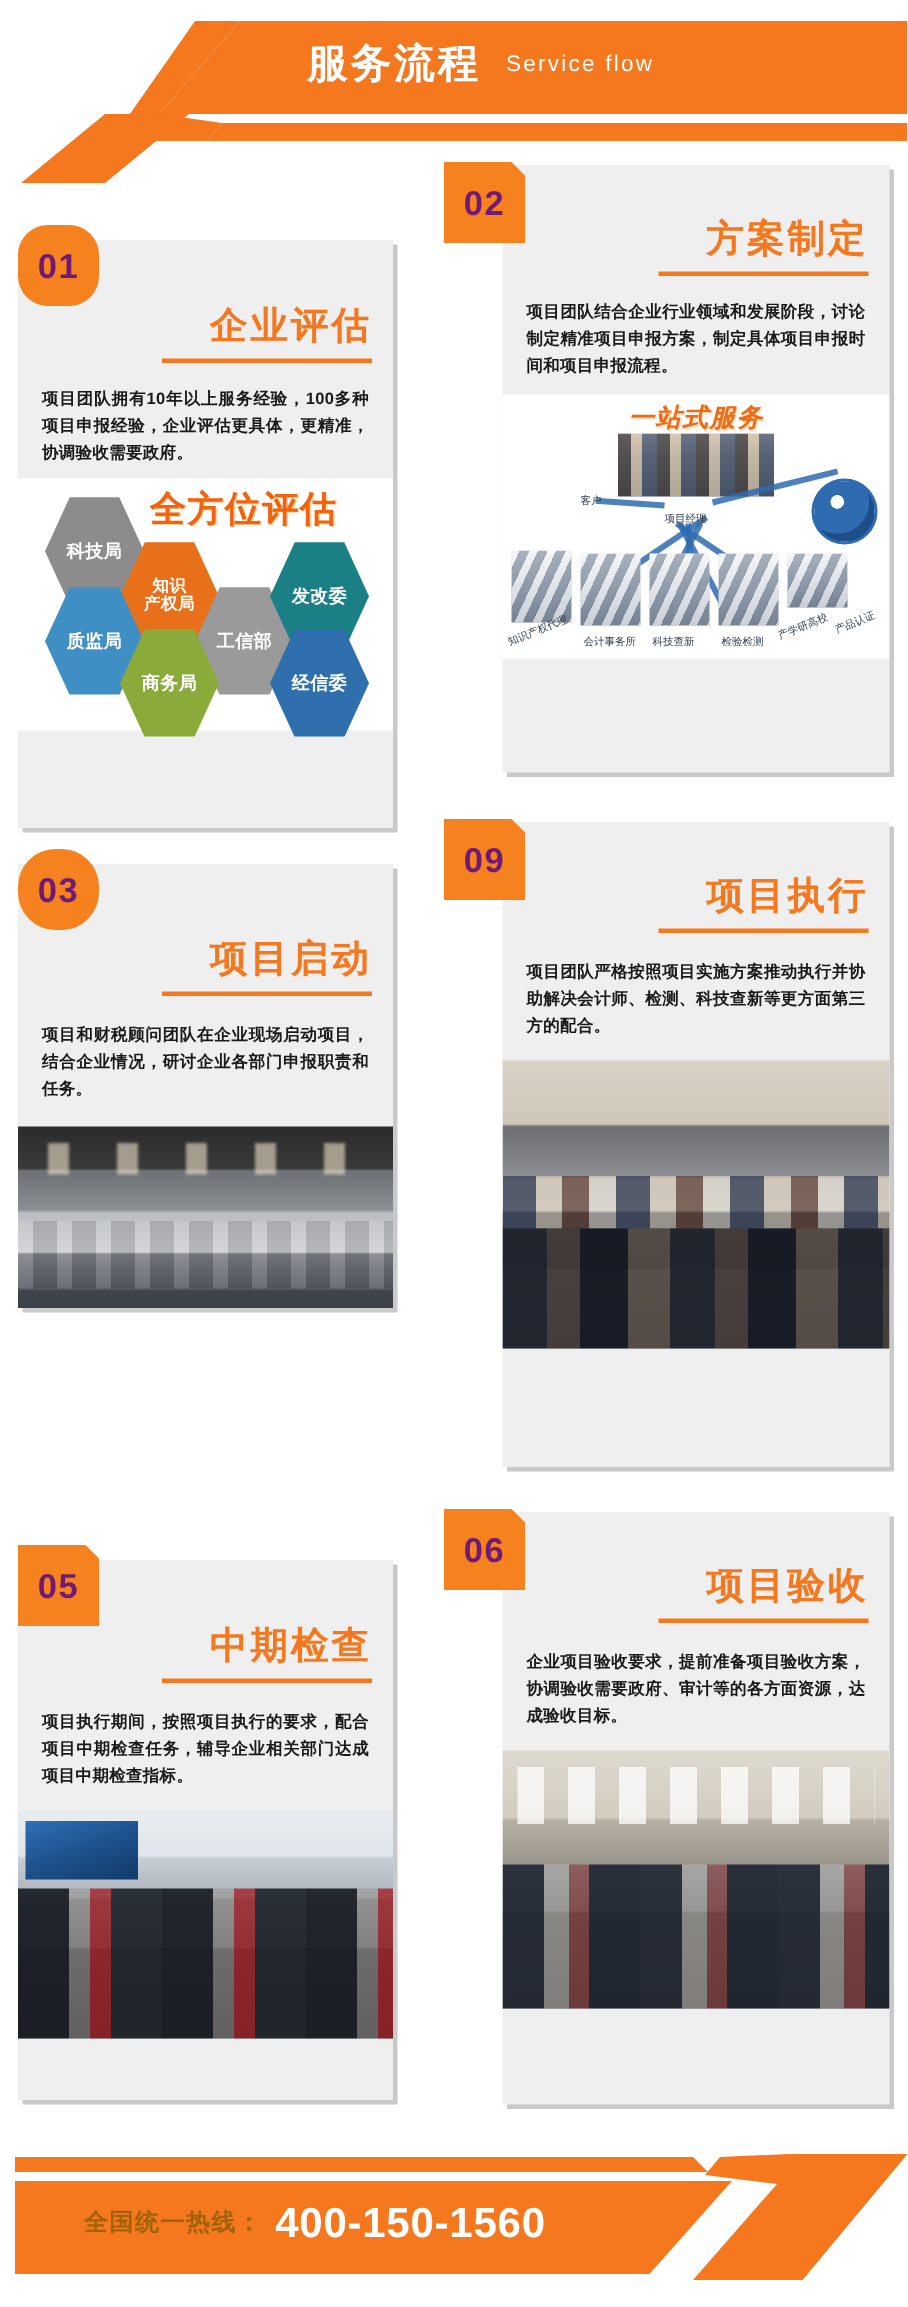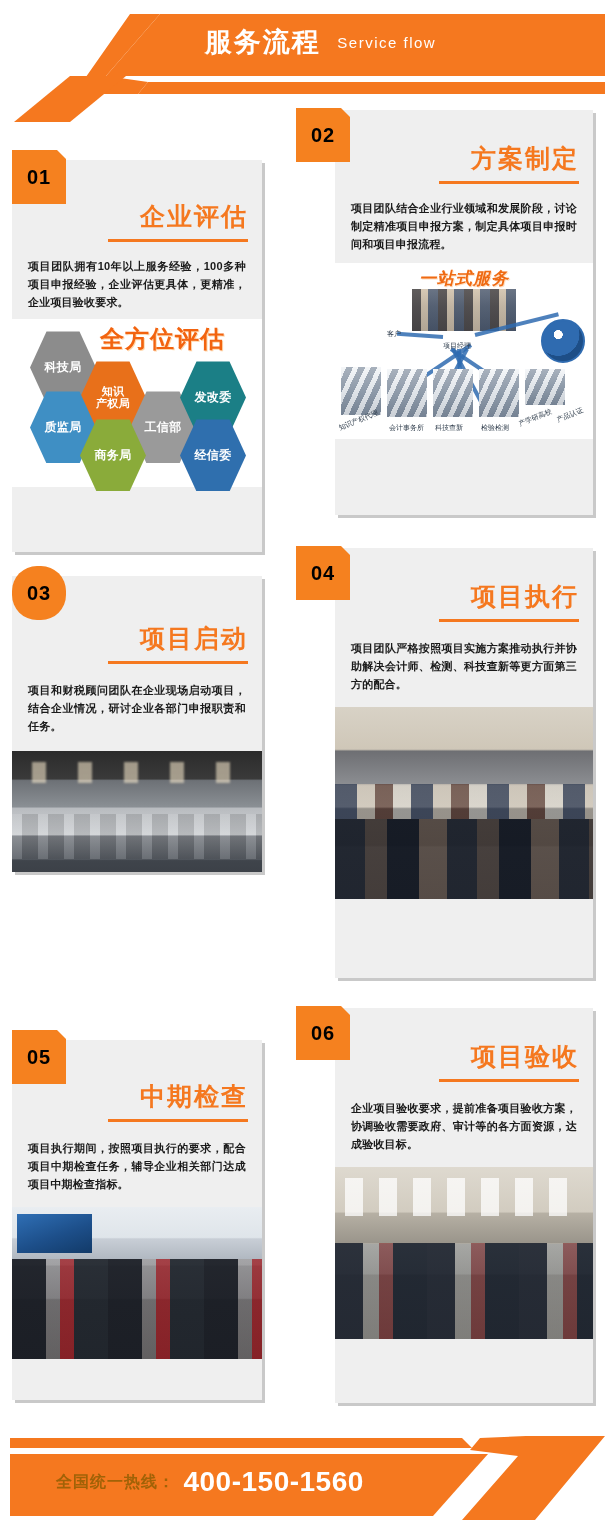--- a/index.html
+++ b/index.html
@@ -86,22 +86,22 @@
     width: 100%; height: 100%;
     overflow: hidden;
   }
   .card.left  { width: 250px; }
   .card.right { width: 258px; }
 
   .badge {
     position: absolute;
     width: 54px; height: 54px;
     background: #f5811f;
-    color: #000000;
-    font-size: 20px;
+    color: #701a75;
+    font-size: 23px;
     font-weight: bold;
     display: flex;
     align-items: center;
     justify-content: center;
     letter-spacing: 1px;
     z-index: 5;
     -webkit-clip-path: polygon(0 0, 45px 0, 54px 9px, 54px 54px, 0 54px);
     clip-path: polygon(0 0, 45px 0, 54px 9px, 54px 54px, 0 54px);
   }
 
@@ -130,21 +130,21 @@
   }
 
   
   #card1 { left: 12px;  top: 160px; height: 392px; }
   #card2 { left: 335px; top: 110px; height: 405px; }
   #card3 { left: 12px;  top: 576px; height: 296px; }
   #card4 { left: 335px; top: 548px; height: 430px; }
   #card5 { left: 12px;  top: 1040px; height: 360px; }
   #card6 { left: 335px; top: 1008px; height: 395px; }
 
-  #badge1 { left: 12px;  top: 150px; }
+  #badge1 { left: 12px;  top: 150px; border-radius: 20px; }
   #badge2 { left: 296px; top: 108px; }
   #badge3 { left: 12px;  top: 566px; border-radius: 25px; }
   #badge4 { left: 296px; top: 546px; }
   #badge5 { left: 12px;  top: 1030px; }
   #badge6 { left: 296px; top: 1006px; }
 
   
   .hexwrap {
     position: relative;
     width: 100%;
@@ -411,21 +411,21 @@
     <span class="header-en">Service flow</span>
   </div>
 </div>
 
 <div class="card left" id="card1">
   <div class="card-inner">
     <div style="height:40px"></div>
     <div class="card-title">企业评估</div>
     <div class="card-title-rule"></div>
     <div style="height:16px"></div>
-    <div class="card-body">项目团队拥有10年以上服务经验，100多种项目申报经验，企业评估更具体，更精准，企业项目验收要求。</div>
+    <div class="card-body">项目团队拥有10年以上服务经验，100多种项目申报经验，企业评估更具体，更精准，协调验收需要政府。</div>
 
     <div class="hexwrap">
       <div class="hex-title">全方位评估</div>
       <div class="hex" style="left:18px;  top:12px; background:#8c8c8c;">科技局</div>
       <div class="hex" style="left:68px;  top:42px; background:#e8701a; font-size:11px;">
           <span>知识<br>产权局</span>
         </div>
       <div class="hex" style="left:18px;  top:72px; background:#3f8fc4;">质监局</div>
       <div class="hex" style="left:118px; top:72px; background:#9a9a9a;">工信部</div>
       <div class="hex" style="left:68px;  top:100px; background:#8aab3a;">商务局</div>
@@ -495,21 +495,21 @@
   <div class="card-inner">
     <div style="height:32px"></div>
     <div class="card-title">项目执行</div>
     <div class="card-title-rule"></div>
     <div style="height:18px"></div>
     <div class="card-body">项目团队严格按照项目实施方案推动执行并协助解决会计师、检测、科技查新等更方面第三方的配合。</div>
     <div style="height:14px"></div>
     <div class="photo ph-room04" style="width:258px;height:192px;"></div>
   </div>
 </div>
-<div class="badge" id="badge4">04</div>
+<div class="badge" id="badge4">09</div>
 
 <div class="card left" id="card5">
   <div class="card-inner">
     <div style="height:40px"></div>
     <div class="card-title">中期检查</div>
     <div class="card-title-rule"></div>
     <div style="height:18px"></div>
     <div class="card-body">项目执行期间，按照项目执行的要求，配合项目中期检查任务，辅导企业相关部门达成项目中期检查指标。</div>
     <div style="height:14px"></div>
     <div class="photo ph-room05" style="width:250px;height:152px;"></div>

